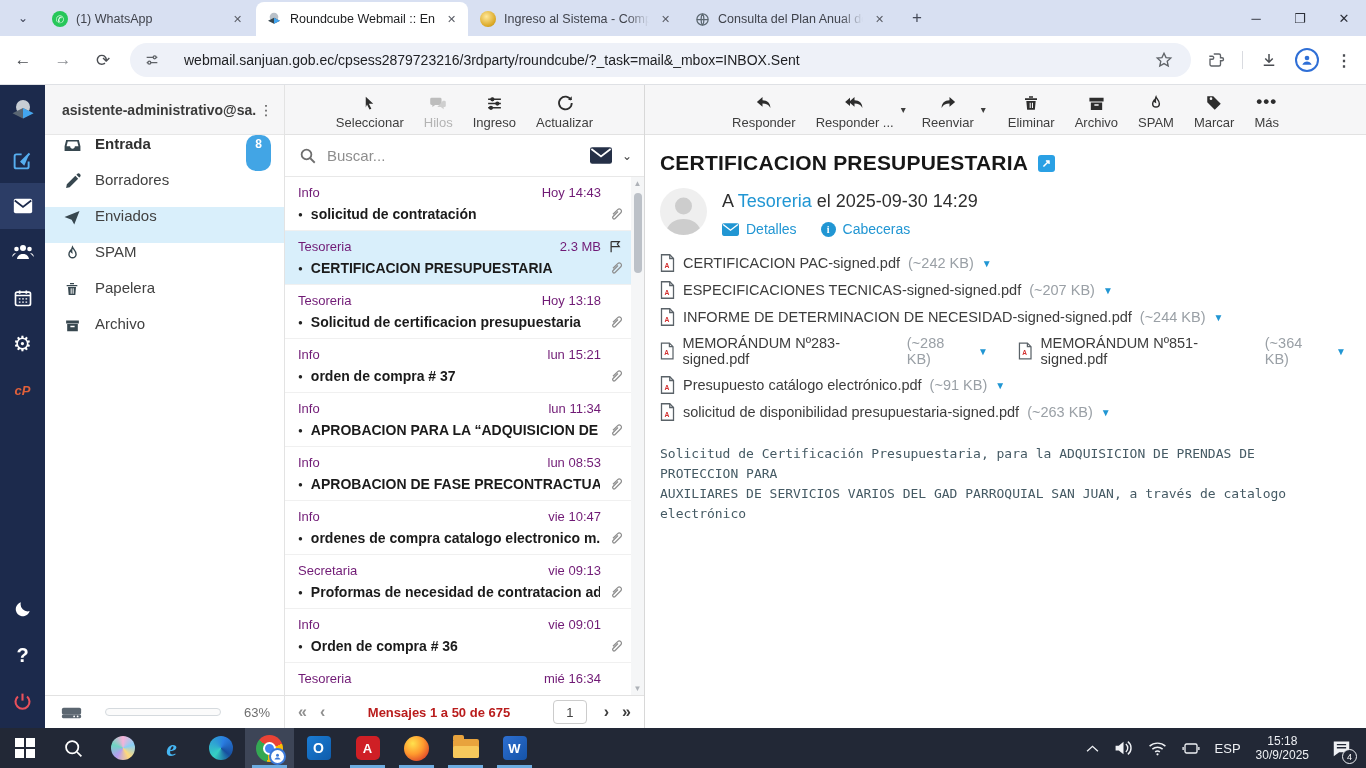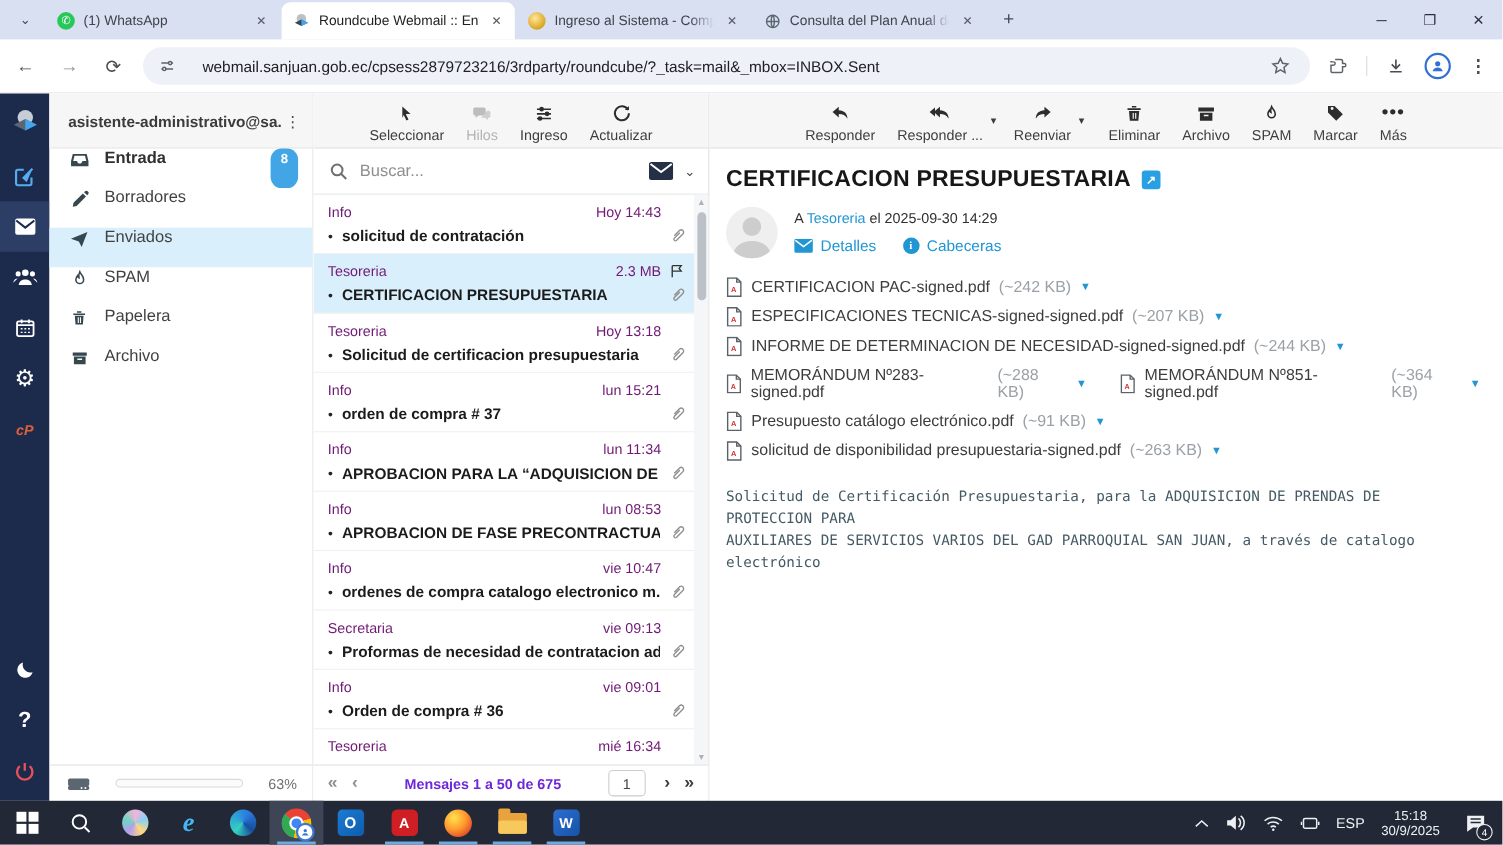--- a/index.html
+++ b/index.html
@@ -80,31 +80,31 @@
   .m2 { display:flex; align-items:center; gap:8px; margin-top:6px; font-size:14px; font-weight:600; color:#1b1b1b; }
   .m2 .dot { font-size:8px; color:#222; }
   .m2 .subj { white-space:nowrap; overflow:hidden; flex:1; }
   .msg:last-child .m2 { visibility:hidden; }
   .vscroll { position:absolute; top:92px; bottom:33px; right:0; width:13px; background:#f5f6f7; display:flex; flex-direction:column; align-items:center; justify-content:space-between; padding:2px 0; }
   .varrow { font-size:8px; color:#aeb2b8; }
   .vthumb { position:absolute; top:16px; left:2.5px; width:8px; height:80px; border-radius:4px; background:#bcc1c8; }
   .listfoot { position:absolute; bottom:0; left:0; right:0; height:33px; border-top:1px solid #e2e2e2; display:flex; align-items:center; padding:0 13px; gap:13px; background:#fff; }
   .pgbtn { font-size:16px; font-weight:bold; color:#3d3d3d; }
   .pgbtn.dim { color:#8f8f8f; }
-  .pgsummary { font-size:13px; font-weight:bold; color:#6d28d9; margin:0 auto; }
+  .pgsummary { font-size:13px; font-weight:bold; color:#b91c1c; margin:0 auto; }
   .pginput { width:34px; height:24px; border:1px solid #ccc; border-radius:4px; text-align:center; font-size:13px; color:#444; margin-right:4px; }
 
   
   .viewpane { flex:1; position:relative; background:#fff; }
   .vcontent { padding:16px 20px 0 15px; }
   .vtitle { display:flex; align-items:center; gap:10px; font-size:21px; font-weight:bold; color:#171717; letter-spacing:0.2px; }
   .extlink { width:17px; height:17px; background:#2aa0e4; border-radius:3px; display:flex; align-items:center; justify-content:center; color:#fff; font-size:11px; flex:none; }
   .hdr { display:flex; gap:15px; margin-top:13px; align-items:flex-start; }
   .avatarbig { width:47px; height:47px; border-radius:50%; background:#efefef; overflow:hidden; flex:none; }
-  .toline { font-size:13px; color:#2f2f2f; margin-top:3px; }
+  .toline { font-size:18px; color:#2f2f2f; margin-top:3px; }
   .blue { color:#2196d3; }
   .hlinks { display:flex; gap:24px; margin-top:9px; align-items:center; font-size:14px; color:#2196d3; }
   .hlink { display:flex; align-items:center; gap:7px; }
   .infoc { width:15px; height:15px; border-radius:50%; background:#2196d3; color:#fff; font-size:10px; font-weight:bold; display:flex; align-items:center; justify-content:center; font-family:"Liberation Serif",serif; }
   .atts { margin-top:17px; }
   .attrow { display:flex; gap:30px; margin-bottom:9px; }
   .att { display:flex; align-items:center; gap:8px; font-size:14.5px; color:#3d3d3d; }
   .attsize { color:#9aa0a6; }
   .attcaret { color:#2196d3; font-size:10px; }
   .mailbody { margin-top:23px; font-family:"DejaVu Sans Mono","Liberation Mono",monospace; font-size:13px; line-height:20px; color:#455a64; white-space:pre-wrap; max-width:680px; }

